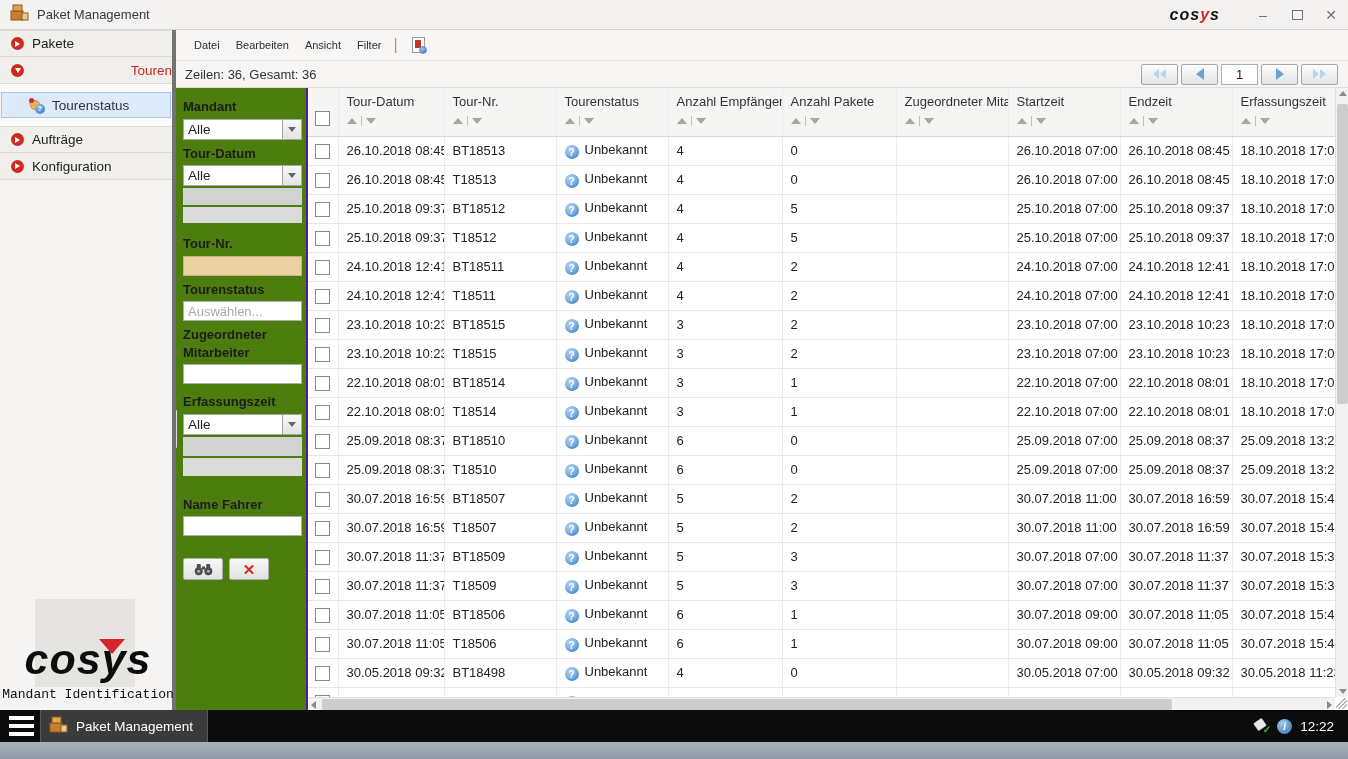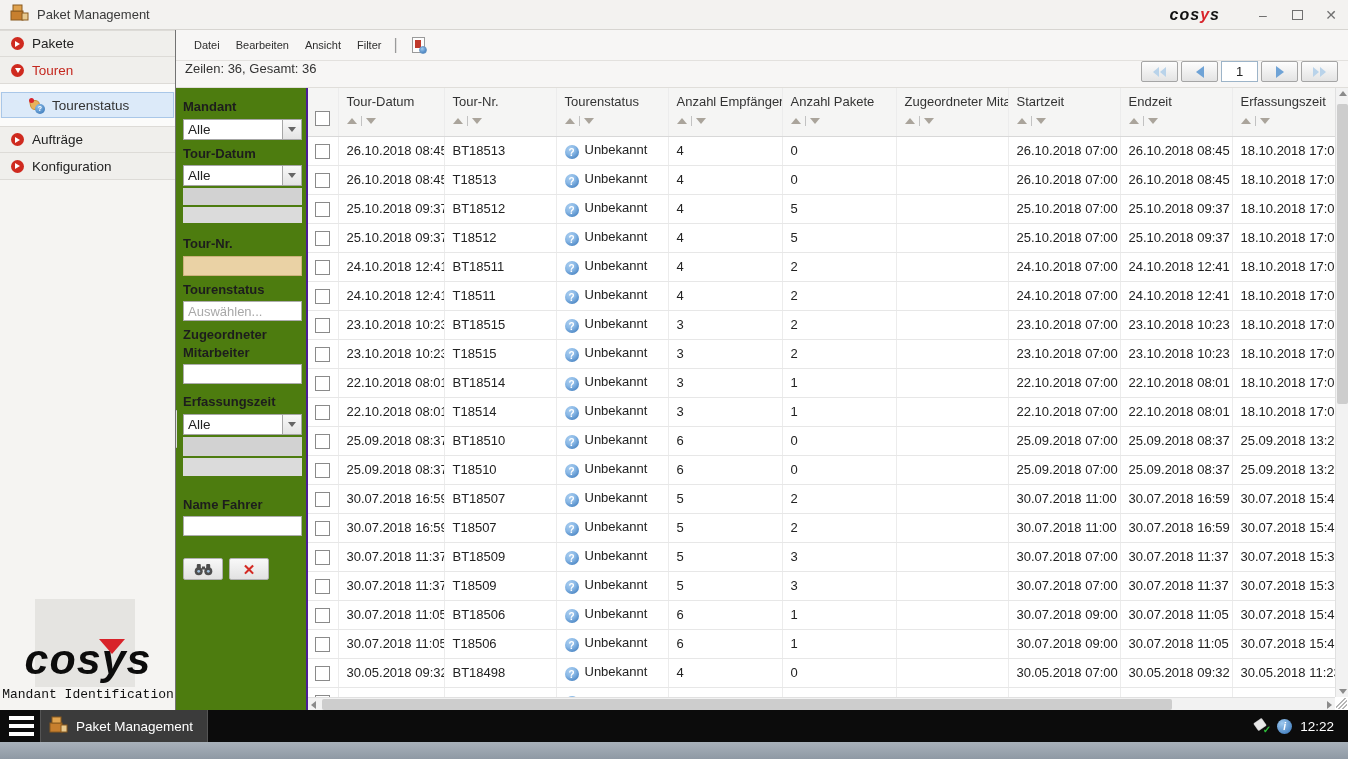--- a/index.html
+++ b/index.html
@@ -14,27 +14,27 @@
   .titlebar .app-icon { margin:0 8px 0 10px; }
   .titlebar .title { font-size:13px; color:#3a3a3a; }
   .titlebar-right { margin-left:auto; display:flex; align-items:center; }
   .brand { font-style:italic; font-weight:bold; font-size:16px; color:#111; letter-spacing:1px; margin-right:26px; }
   .brand .accent { color:#d8232a; }
   .winbtn { width:34px; height:26px; display:flex; align-items:center; justify-content:center; color:#707070; font-size:14px; cursor:default; }
   .winbtn .maxbox { width:11px; height:10px; border:1px solid #707070; display:block; }
 
   
   .main { position:absolute; left:0; top:30px; width:1348px; height:680px; display:flex; }
-  .sidebar { position:relative; width:176px; height:100%; background:#f5f4f2; border-right:1px solid #737373; flex:none; }
+  .sidebar { position:relative; width:176px; height:100%; background:#f5f4f2; border-right:4px solid #737373; flex:none; }
   .content { position:relative; flex:1; height:100%; background:#fff; overflow:hidden; }
 
   
   .side-item { height:27px; display:flex; align-items:center; padding-left:11px; background:#f0efec; border-bottom:1px solid #dddbd7; font-size:13.5px; color:#222; cursor:pointer; }
   .side-item.first { border-top:1px solid #dddbd7; }
-  .side-item.red-text { color:#c4281f; }
+  .side-item.red-text { color:#c4281f;justify-content:space-between; }
   .side-gap { height:8px; background:#fbfbfa; }
   .side-item.selected { margin:0 1px; height:26px; background:#dcE9f8; background:#dceaf9; border:1px solid #a9c7e8; padding-left:27px; color:#333; }
   .red-circle { width:13px; height:13px; border-radius:50%; background:#cf2a1f; display:inline-flex; align-items:center; justify-content:center; margin-right:8px; flex:none; }
   .red-circle .tri-r { width:0; height:0; border-top:3px solid transparent; border-bottom:3px solid transparent; border-left:5px solid #fff; }
   .red-circle .tri-d { width:0; height:0; border-left:3px solid transparent; border-right:3px solid transparent; border-top:5px solid #fff; }
   .ts-icon { position:relative; width:16px; height:15px; margin-right:7px; flex:none; }
   .ts-icon .hand { position:absolute; left:1px; top:2px; width:10px; height:10px; background:#e8b25c; border-radius:2px 5px 2px 5px; transform:rotate(-12deg); border:1px solid #c98f35; }
   .ts-icon .dot { position:absolute; left:0; top:0; width:5px; height:5px; border-radius:50%; background:#d8232a; }
   .ts-icon .q { position:absolute; right:0; bottom:-1px; width:10px; height:10px; border-radius:50%; background:radial-gradient(circle at 35% 30%, #8fc0ea, #2f6fb4); color:#fff; font-size:7px; font-weight:bold; display:flex; align-items:center; justify-content:center; }
 
@@ -45,21 +45,21 @@
   .logo-sub { position:absolute; left:0; top:88px; width:176px; text-align:center; font-family:"Liberation Mono","DejaVu Sans Mono",monospace; font-size:13px; color:#111; white-space:nowrap; }
 
   
   .menubar { height:31px; background:#f7f6f5; border-bottom:1px solid #e3e1de; display:flex; align-items:center; padding-left:10px; }
   .menu-item { font-size:11px; color:#2e2e2e; padding:4px 8px; cursor:default; }
   .menu-sep { color:#9a9a9a; padding:0 8px 0 4px; }
   .doc-icon { position:relative; width:13px; height:16px; background:#fdfdfd; border:1px solid #9a9a9a; margin-left:6px; }
   .doc-icon .red { position:absolute; left:2px; top:2px; width:6px; height:8px; background:#c0392b; }
   .doc-icon .blue { position:absolute; right:-3px; bottom:-2px; width:8px; height:8px; border-radius:50%; background:radial-gradient(circle at 35% 30%, #9ec9ef, #2f6fb4); border:1px solid #6b97c4; }
 
-  .statusbar { height:27px; background:#f7f6f5; border-bottom:1px solid #e0deda; display:flex; align-items:flex-start; padding:0 10px 0 9px; }
+  .statusbar { height:27px; background:#f7f6f5; border-bottom:1px solid #e0deda; display:flex; align-items:center; padding:0 10px 0 9px; }
   .rows-info { font-size:13px; color:#333; }
   .pager { margin-left:auto; display:flex; align-items:center; gap:3px; }
   .pg-btn { width:37px; height:21px; border:1px solid #a5a5a5; border-radius:2px; background:linear-gradient(#fdfdfd,#e3e3e3); display:flex; align-items:center; justify-content:center; gap:1px; cursor:pointer; }
   .pg-box { width:37px; height:21px; border:1px solid #9db4c8; background:#fff; font-size:13px; color:#222; display:flex; align-items:center; justify-content:center; }
   .t-l { width:0;height:0;border-top:6px solid transparent;border-bottom:6px solid transparent;border-right:8px solid #6fa3d6; }
   .t-r { width:0;height:0;border-top:6px solid transparent;border-bottom:6px solid transparent;border-left:8px solid #6fa3d6; }
   .pale .t-l { border-right-color:#b9d3ea; } .pale .t-r { border-left-color:#b9d3ea; }
   .t-sm.t-l { border-top-width:5px;border-bottom-width:5px;border-right-width:6px; }
   .t-sm.t-r { border-top-width:5px;border-bottom-width:5px;border-left-width:6px; }
 

